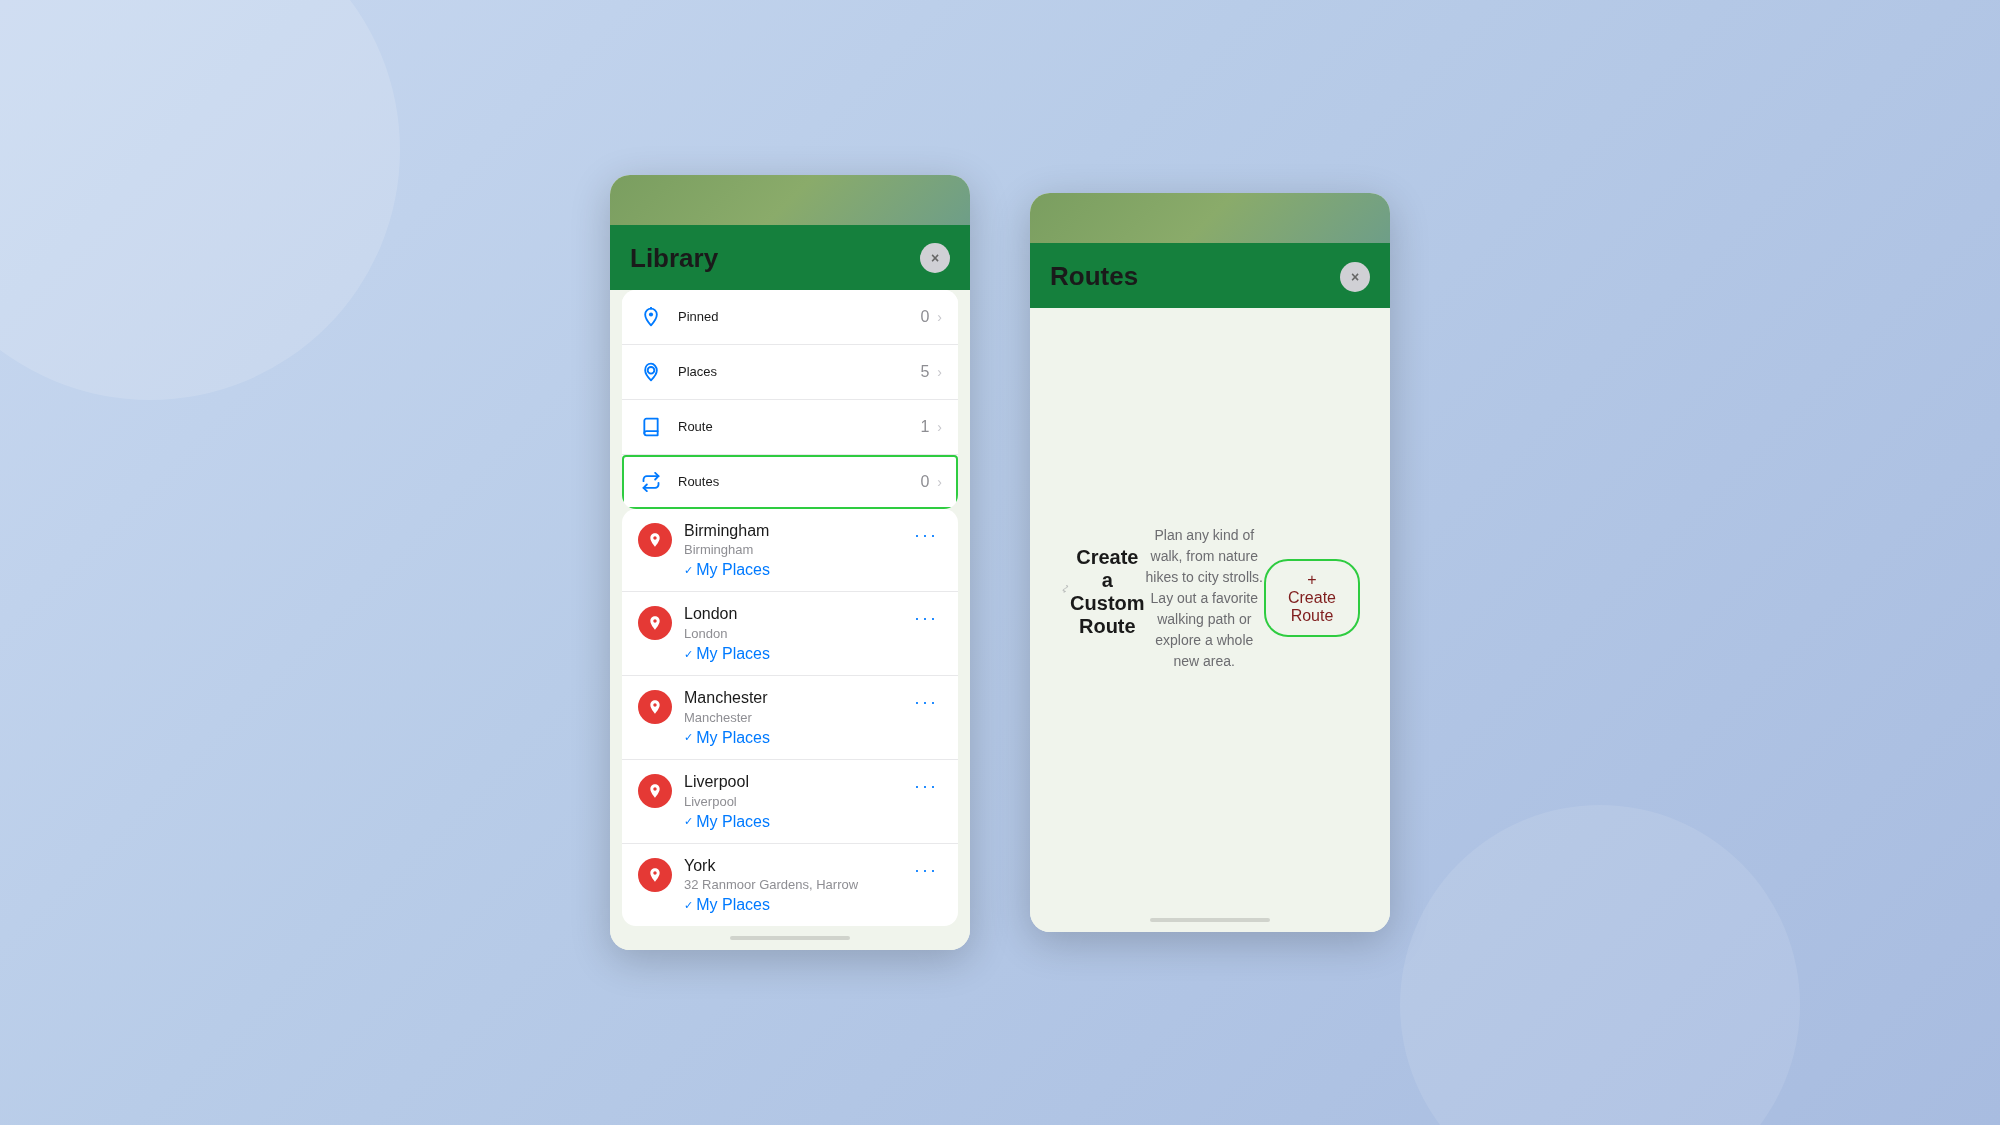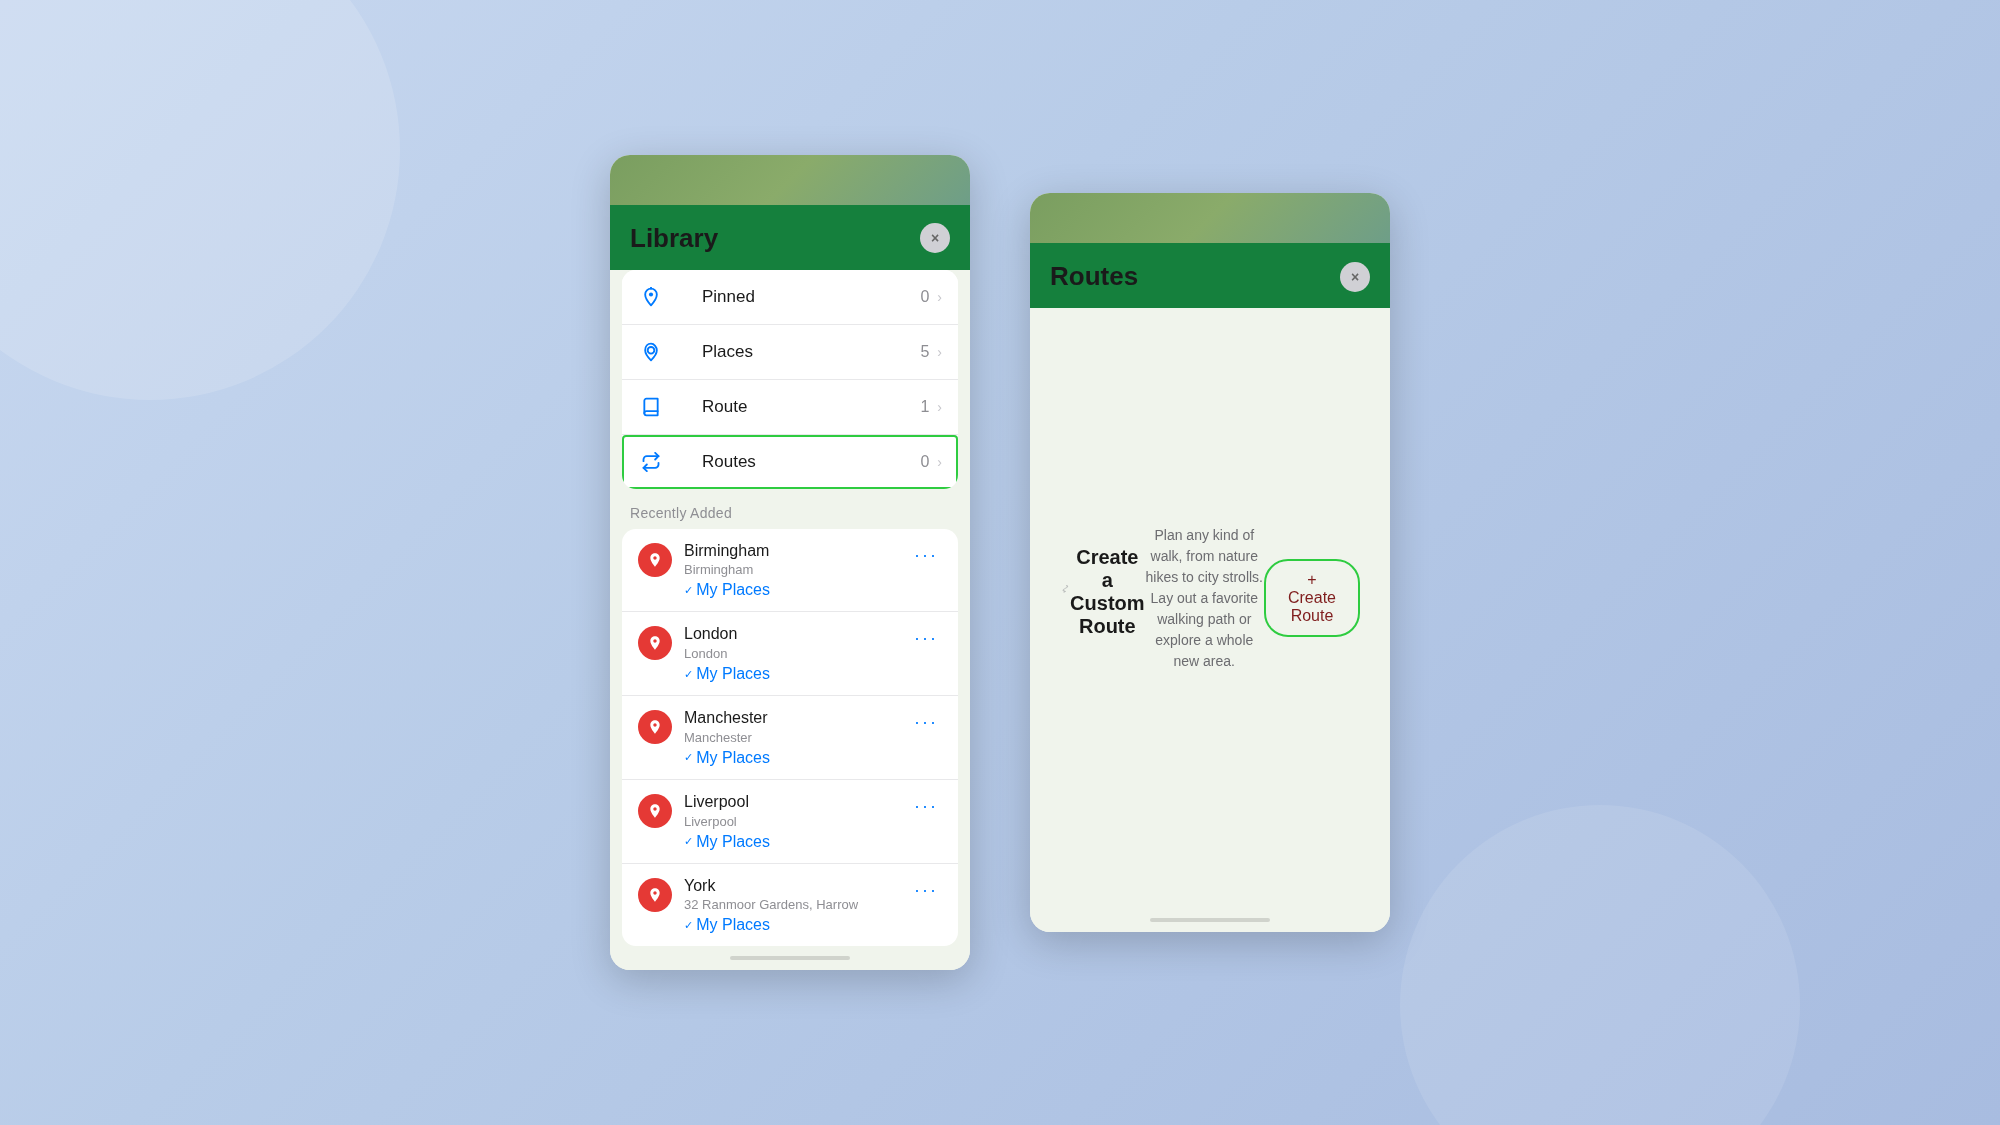--- a/index.html
+++ b/index.html
@@ -132,24 +132,23 @@
       display: flex;
       align-items: center;
       justify-content: center;
       color: #007aff;
       font-size: 18px;
       flex-shrink: 0;
     }
 
     .nav-label {
       flex: 1;
-      font-size: 17px;
+      font-size: 13px;
       color: #1a1a1a;
       font-weight: 400;
-      margin-left: 24px;
     }
 
     .nav-count {
       font-size: 16px;
       color: #8e8e93;
       margin-right: 8px;
     }
 
     .nav-chevron {
       color: #c7c7cc;
@@ -370,21 +369,20 @@
             <polyline points="7 23 3 19 7 15"></polyline>
             <path d="M21 13v2a4 4 0 0 1-4 4H3"></path>
           </svg>
         </span>
         <span class="nav-label">Routes</span>
         <span class="nav-count">0</span>
         <span class="nav-chevron">›</span>
       </div>
     </div>
 
-    <div class="section-header">Recently Added</div>
 
     <div class="places-list">
 
       <div class="place-item">
         <div class="place-pin">
           <svg width="16" height="16" viewBox="0 0 24 24">
             <path d="M12 2C8.13 2 5 5.13 5 9c0 5.25 7 13 7 13s7-7.75 7-13c0-3.87-3.13-7-7-7zm0 9.5c-1.38 0-2.5-1.12-2.5-2.5s1.12-2.5 2.5-2.5 2.5 1.12 2.5 2.5-1.12 2.5-2.5 2.5z" fill="white"></path>
           </svg>
         </div>
         <div class="place-info">

